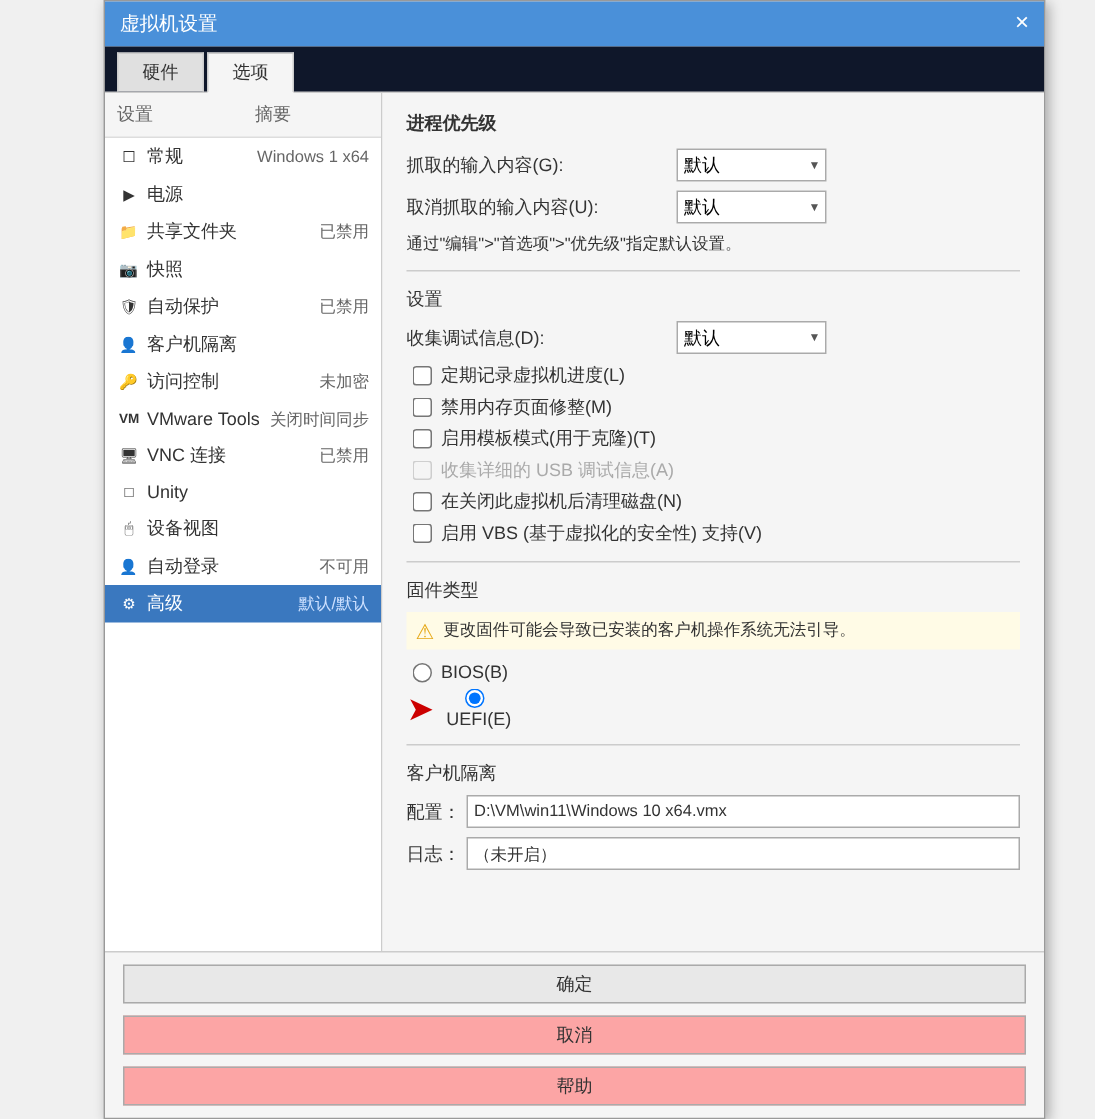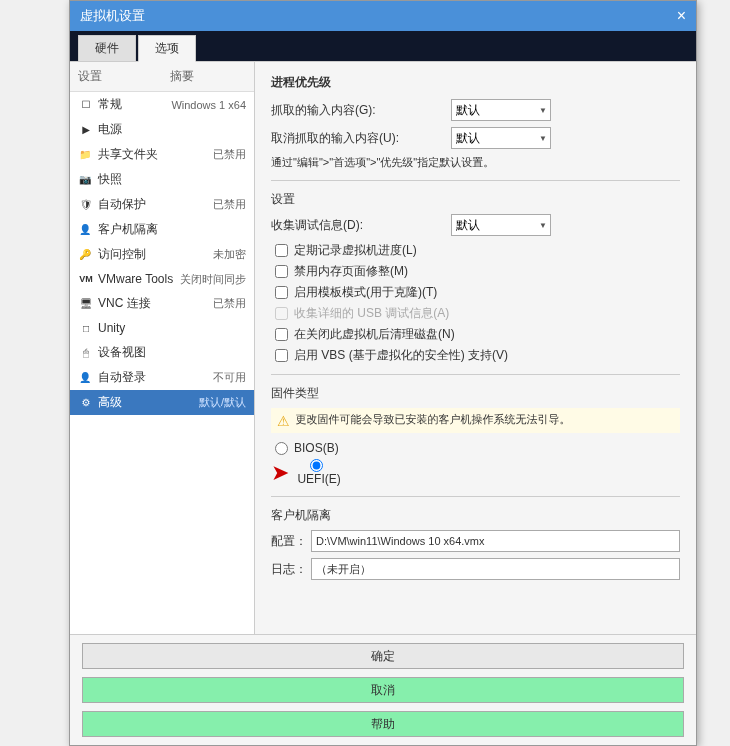--- a/index.html
+++ b/index.html
@@ -279,21 +279,21 @@
       padding: 8px 12px;
       display: flex;
       justify-content: flex-end;
       gap: 8px;
       flex-shrink: 0;
       flex-direction: column;
     }
     .bottom-btn {
       height: 26px;
       min-width: 60px;
-      background: #86efac;
+      background: #fca5a5;
       border: 1px solid #aaa;
       font-size: 12px;
       cursor: pointer;
       padding: 0 12px;
       color: #333;
     }
     .bottom-btn.primary {
       background: #e8e8e8;
     }
   </style>

